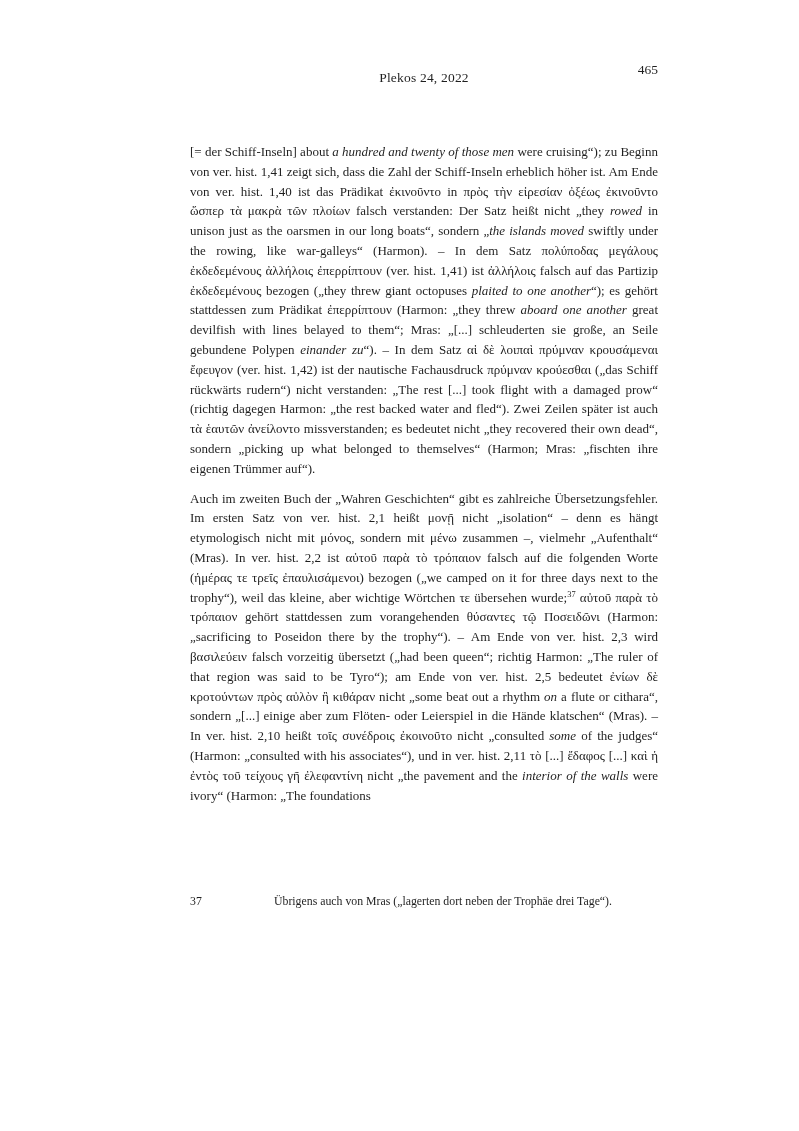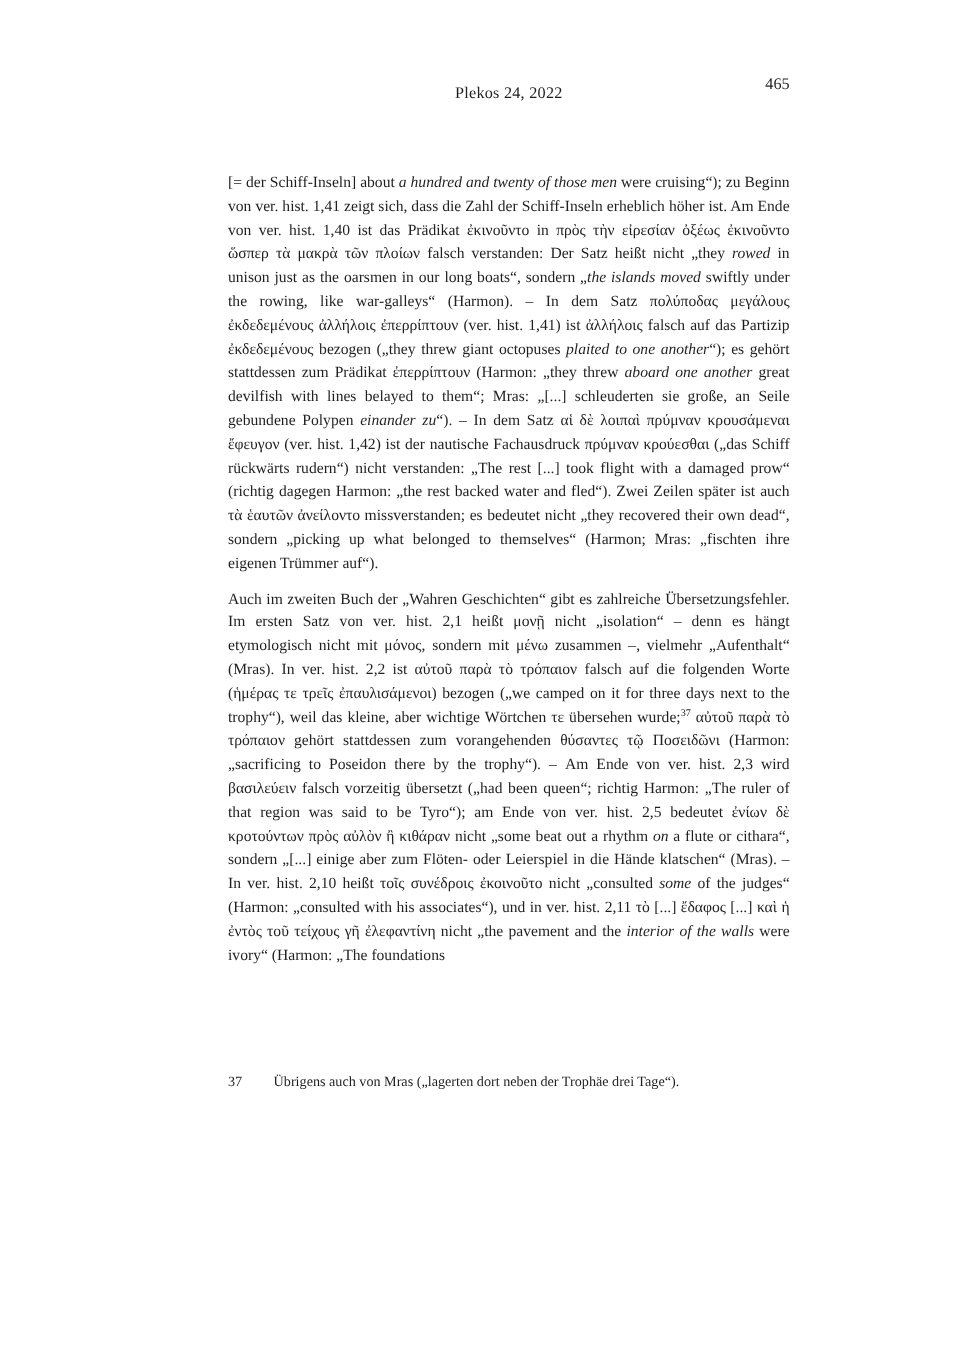--- a/index.html
+++ b/index.html
@@ -68,21 +68,21 @@
     position: absolute;
     top: 893px;
     left: 166px;
     width: 468px;
     font-size: 11.8px;
     line-height: 16.5px;
     display: flex;
   }
 
   .fn-num { width: 38px; flex: none; }
-  .fn-text { flex: 1; text-align: left; }
+  .fn-text { flex: 1; text-align: center; }
 </style>
 </head>
 <body>
 
 <div class="page">
 
   <div class="running-head">Plekos 24, 2022</div>
 
   <div class="page-number">465</div>
 

